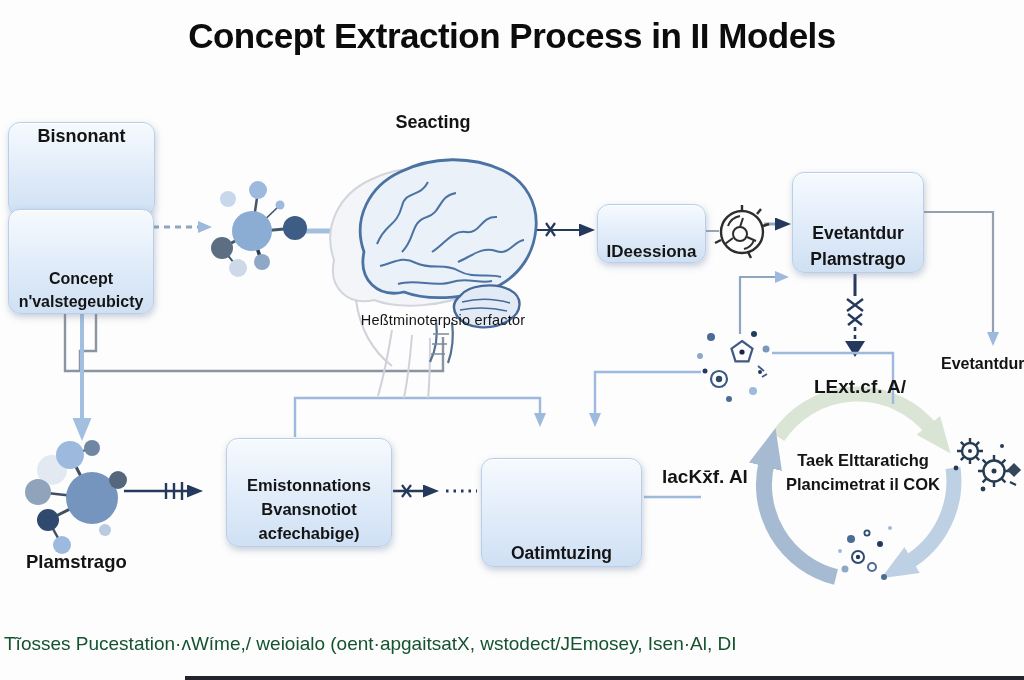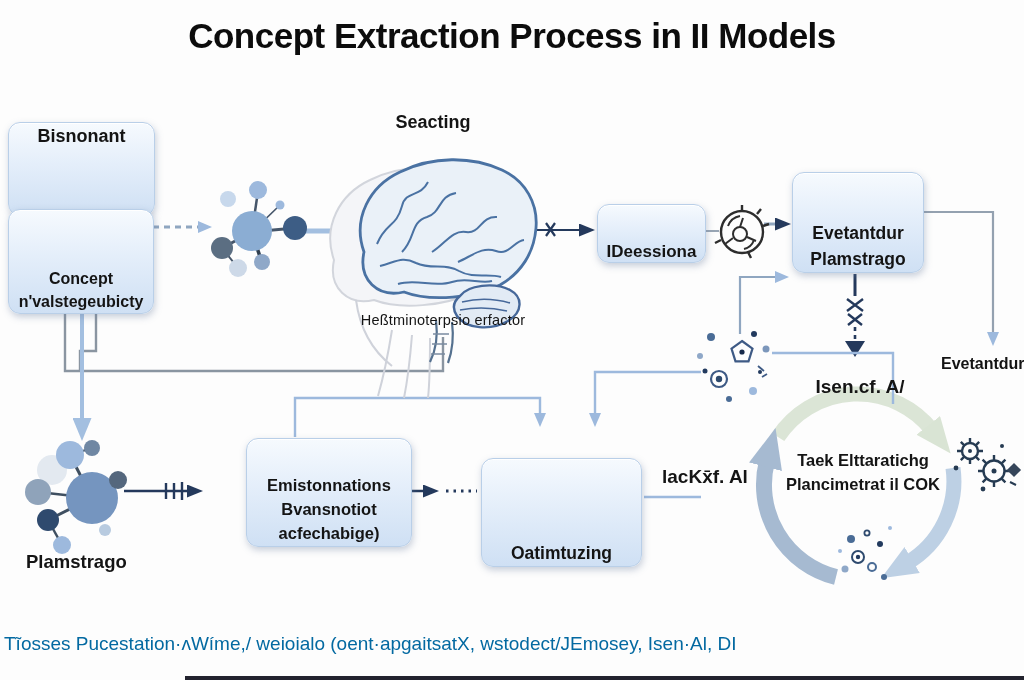--- a/index.html
+++ b/index.html
@@ -12,30 +12,30 @@
         background:linear-gradient(180deg,#f6fafe 0%,#e4eefa 45%,#cfe0f4 100%);
         border:1px solid #b9cfe8;
         box-shadow:1px 3px 7px rgba(110,130,160,.38), inset 0 1px 0 #ffffff;
         display:flex;flex-direction:column;justify-content:flex-end;align-items:center;
         text-align:center;font-weight:700;}
   .lbl{position:absolute;}
   #bisnonant{left:8px;top:122px;width:147px;height:94px;font-size:18px;justify-content:flex-start;padding-top:3px;box-sizing:border-box;}
   #concept{left:8px;top:209px;width:144px;height:103px;font-size:16px;line-height:1.45;}
   #ideessiona{left:597px;top:204px;width:107px;height:57px;font-size:17px;}
   #evetantdur{left:792px;top:172px;width:130px;height:99px;font-size:17.5px;line-height:1.5;}
-  #emistonnations{left:226px;top:438px;width:164px;height:107px;font-size:16.5px;line-height:1.45;margin-left:20px;}
+  #emistonnations{left:226px;top:438px;width:164px;height:107px;font-size:16.5px;line-height:1.45;}
   #oatimtuzing{left:481px;top:438px;width:159px;height:107px;font-size:17.5px;line-height:1.5;margin-top:20px;}
   #seacting{left:358px;top:112px;width:150px;text-align:center;font-size:18px;font-weight:700;}
   #brainCaption{left:335px;top:312px;width:216px;text-align:center;font-size:14.5px;font-weight:500;letter-spacing:.2px;}
   #cexjocuer{left:941px;top:355px;width:83px;font-size:16px;font-weight:600;white-space:nowrap;overflow:hidden;}
   #lext{left:800px;top:376px;width:120px;text-align:center;font-size:19px;font-weight:600;}
   #cycleText{left:768px;top:449px;width:190px;text-align:center;font-size:16.5px;font-weight:700;line-height:1.45;}
   #lackxf{left:662px;top:466px;width:120px;font-size:19px;font-weight:600;white-space:nowrap;}
   #plamstrago{left:26px;top:551px;width:150px;font-size:18.5px;font-weight:700;}
-  #caption{left:4px;top:633px;width:1016px;font-size:19px;font-weight:400;color:#0369a1;white-space:nowrap;overflow:hidden;}
+  #caption{left:4px;top:633px;width:1016px;font-size:19px;font-weight:400;color:#14532d;white-space:nowrap;overflow:hidden;}
   #bottombar{position:absolute;left:185px;top:676px;width:839px;height:4px;background:#23232e;}
 </style>
 </head>
 <body>
 
 <div class="stage">
 
   <svg class="layer" width="1024" height="680" viewBox="0 0 1024 680">
     <defs>
       <marker id="mb" markerUnits="userSpaceOnUse" markerWidth="14" markerHeight="12" refX="3" refY="6" orient="auto">
@@ -248,21 +248,21 @@
     <div>acfechabige)</div>
   </div>
 
   <div class="node" id="oatimtuzing">
     <div>Oatimtuzing</div>
   </div>
 
   <div class="lbl" id="seacting">Seacting</div>
   <div class="lbl" id="brainCaption">Heßtminoterpsio erfactor</div>
   <div class="lbl" id="cexjocuer">Evetantdur</div>
-  <div class="lbl" id="lext">Isen.cf. A/</div>
+  <div class="lbl" id="lext">LExt.cf. A/</div>
   <div class="lbl" id="cycleText">
     <div>Taek Elttaratichg</div>
     <div>Plancimetrat il COK</div>
   </div>
   <div class="lbl" id="lackxf">lacKx̄f. Al</div>
   <div class="lbl" id="plamstrago">Plamstrago</div>
   <div class="lbl" id="caption">Tĩosses Pucestation·ʌWíme,/ weioialo (oent·apgaitsatX, wstodect/JEmosey, Isen·Al, DI</div>
 
   <div id="bottombar"></div>
 </div>

